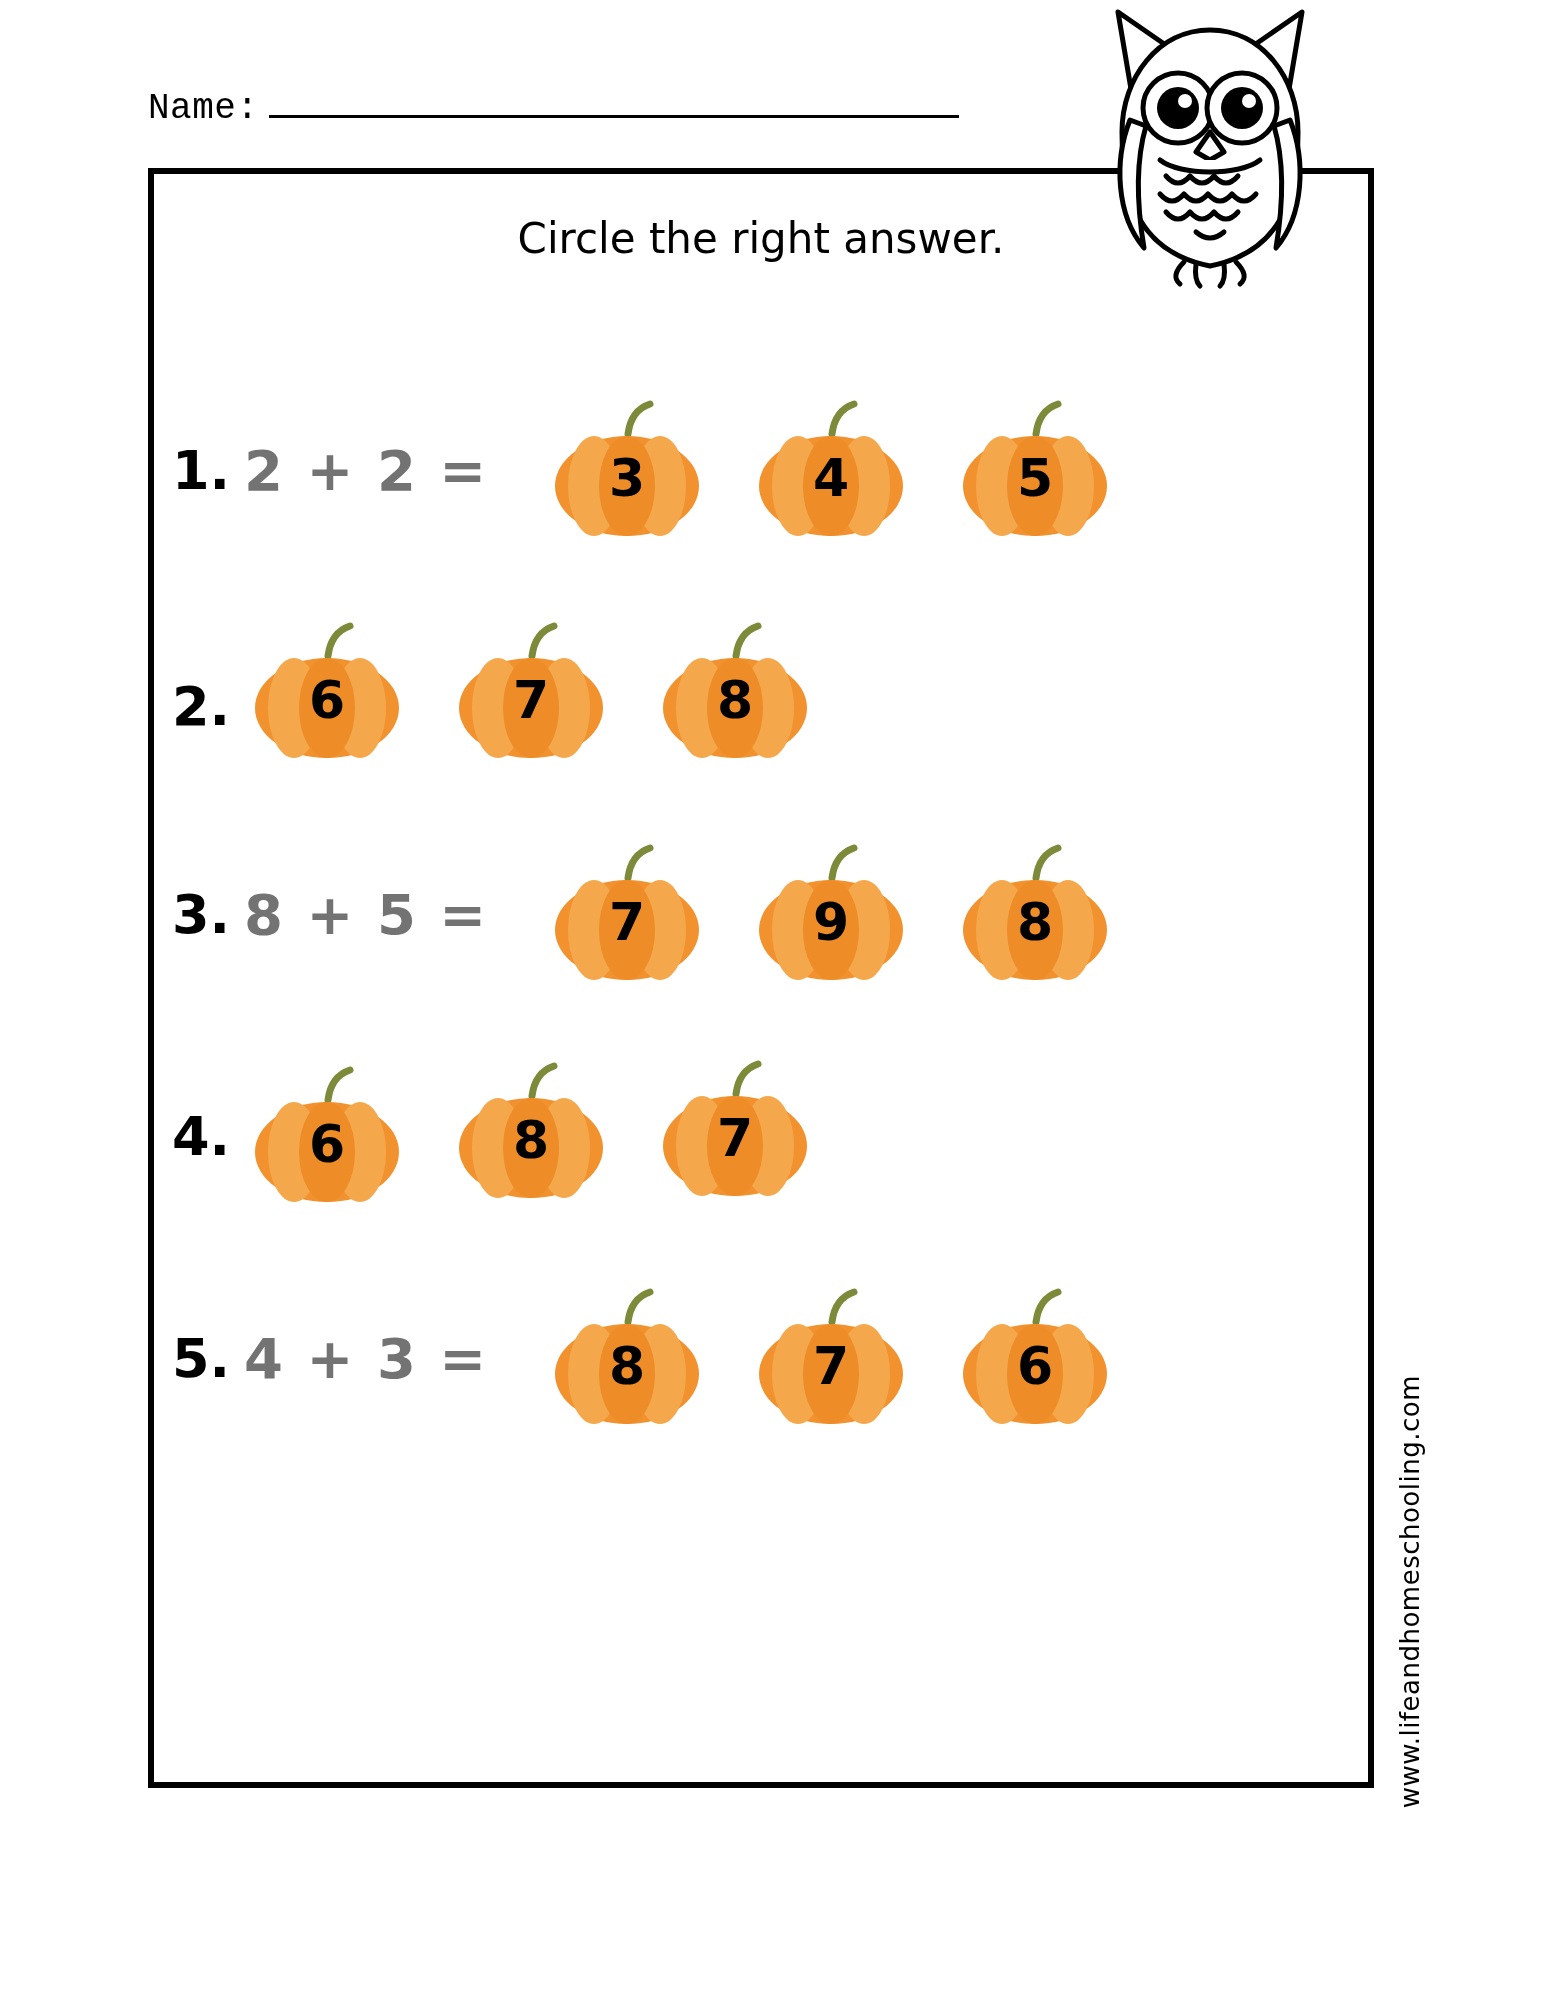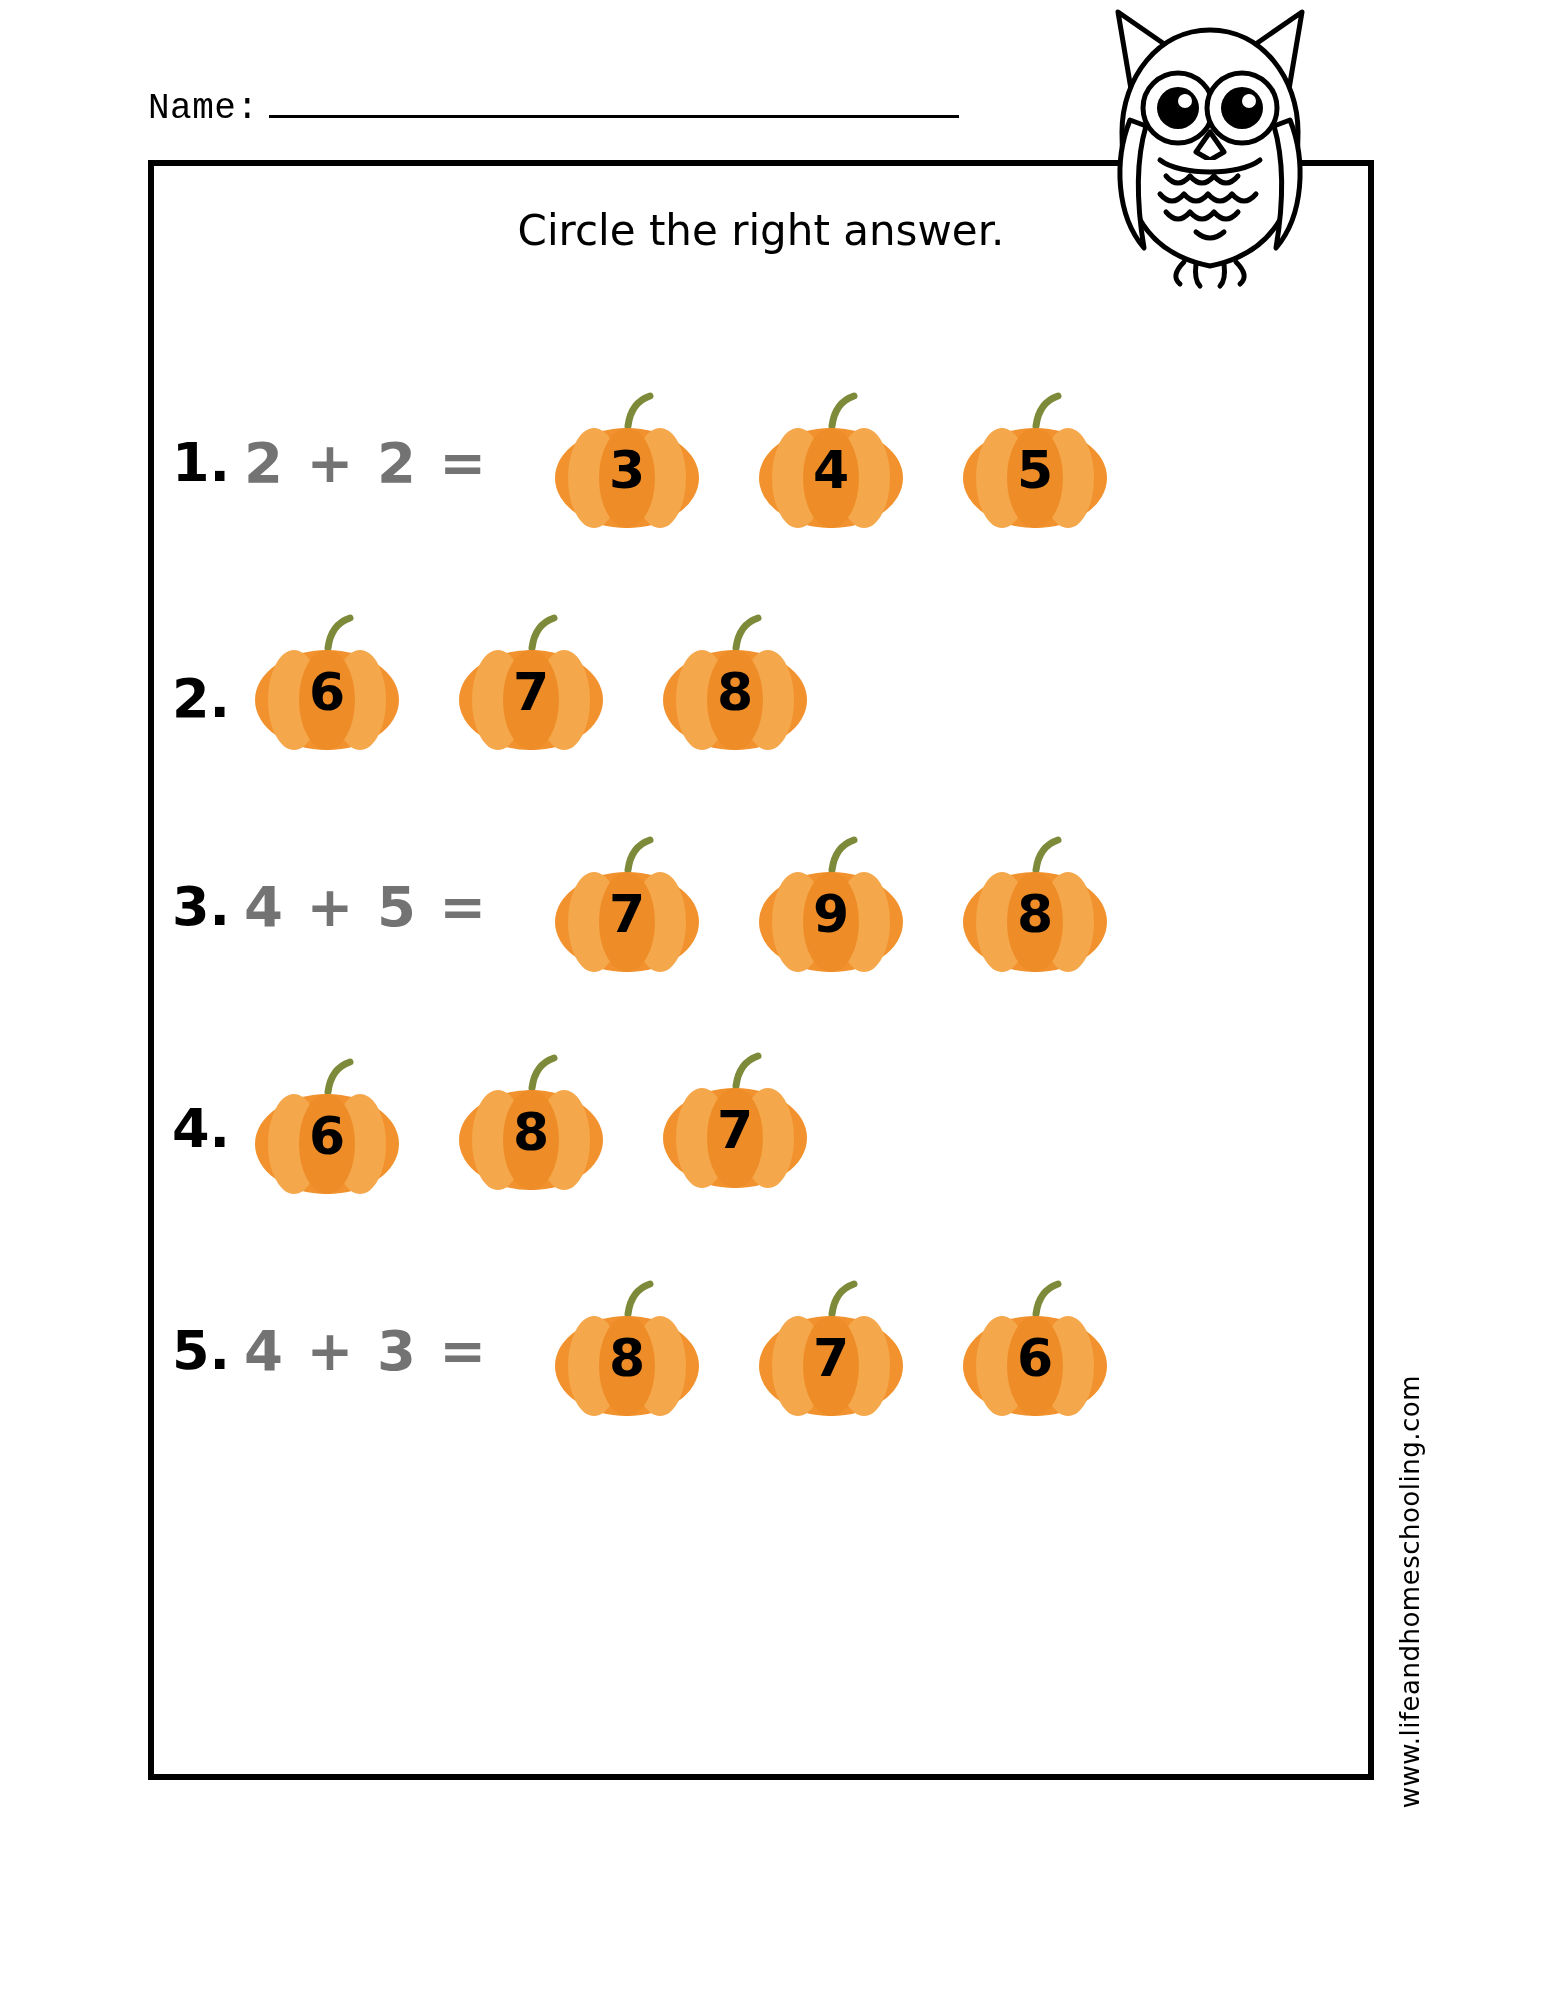--- a/index.html
+++ b/index.html
@@ -34,21 +34,21 @@
     width: 690px;
     border-bottom: 3px solid #000;
     margin-left: 10px;
     height: 8px;
   }
 
   
   .sheet {
     position: absolute;
     left: 148px;
-    top: 160px;
+    top: 168px;
     width: 1226px;
     height: 1620px;
     border: 6px solid #000;
     box-sizing: border-box;
     background: #fff;
   }
 
   .instruction {
     position: absolute;
     top: 40px;
@@ -266,21 +266,21 @@
             <ellipse cx="116" cy="86" rx="26" ry="50" fill="#F5A84B"></ellipse>
             <ellipse cx="83" cy="86" rx="28" ry="50" fill="#EE8C27"></ellipse>
           </svg>
           <span class="val">8</span>
         </div>
       </div>
     </div>
 
     <div class="row r3">
       <div class="row-number">3.</div>
-      <div class="equation">4 + 5 =</div>
+      <div class="equation">8 + 5 =</div>
       <div class="choices">
         <div class="pumpkin">
           <svg viewBox="0 0 166 140" xmlns="http://www.w3.org/2000/svg">
             <path d="M84 34 C 86 18 94 8 106 4" stroke="#7D8A3A" stroke-width="7" fill="none" stroke-linecap="round"></path>
             <ellipse cx="83" cy="86" rx="72" ry="50" fill="#F2922E"></ellipse>
             <ellipse cx="50" cy="86" rx="26" ry="50" fill="#F5A84B"></ellipse>
             <ellipse cx="116" cy="86" rx="26" ry="50" fill="#F5A84B"></ellipse>
             <ellipse cx="83" cy="86" rx="28" ry="50" fill="#EE8C27"></ellipse>
           </svg>
           <span class="val">7</span>

